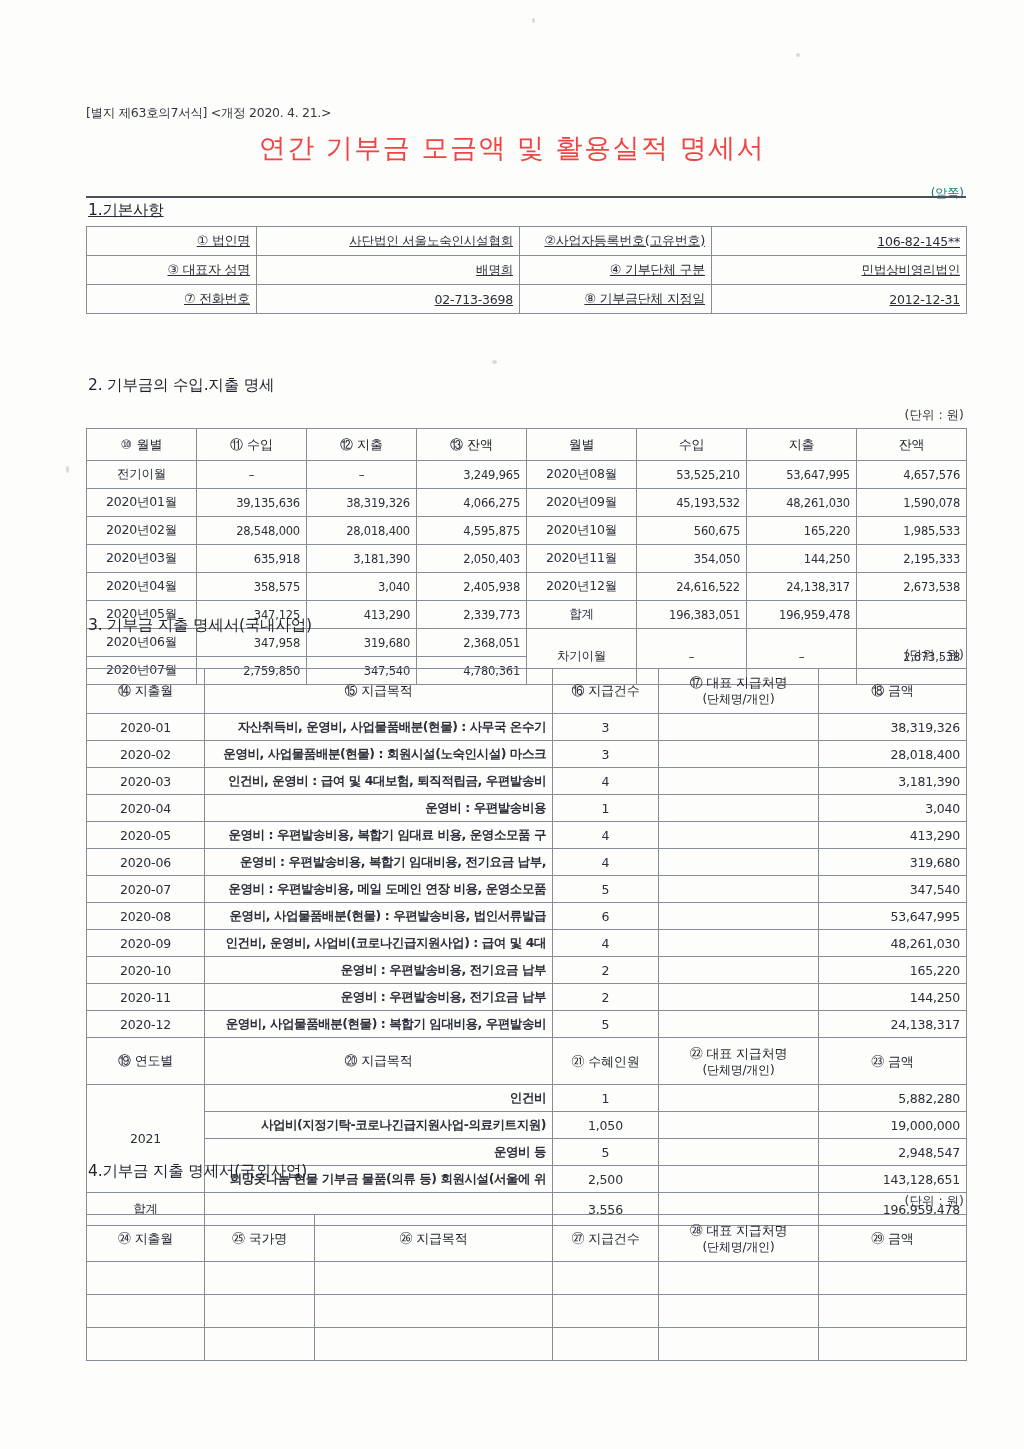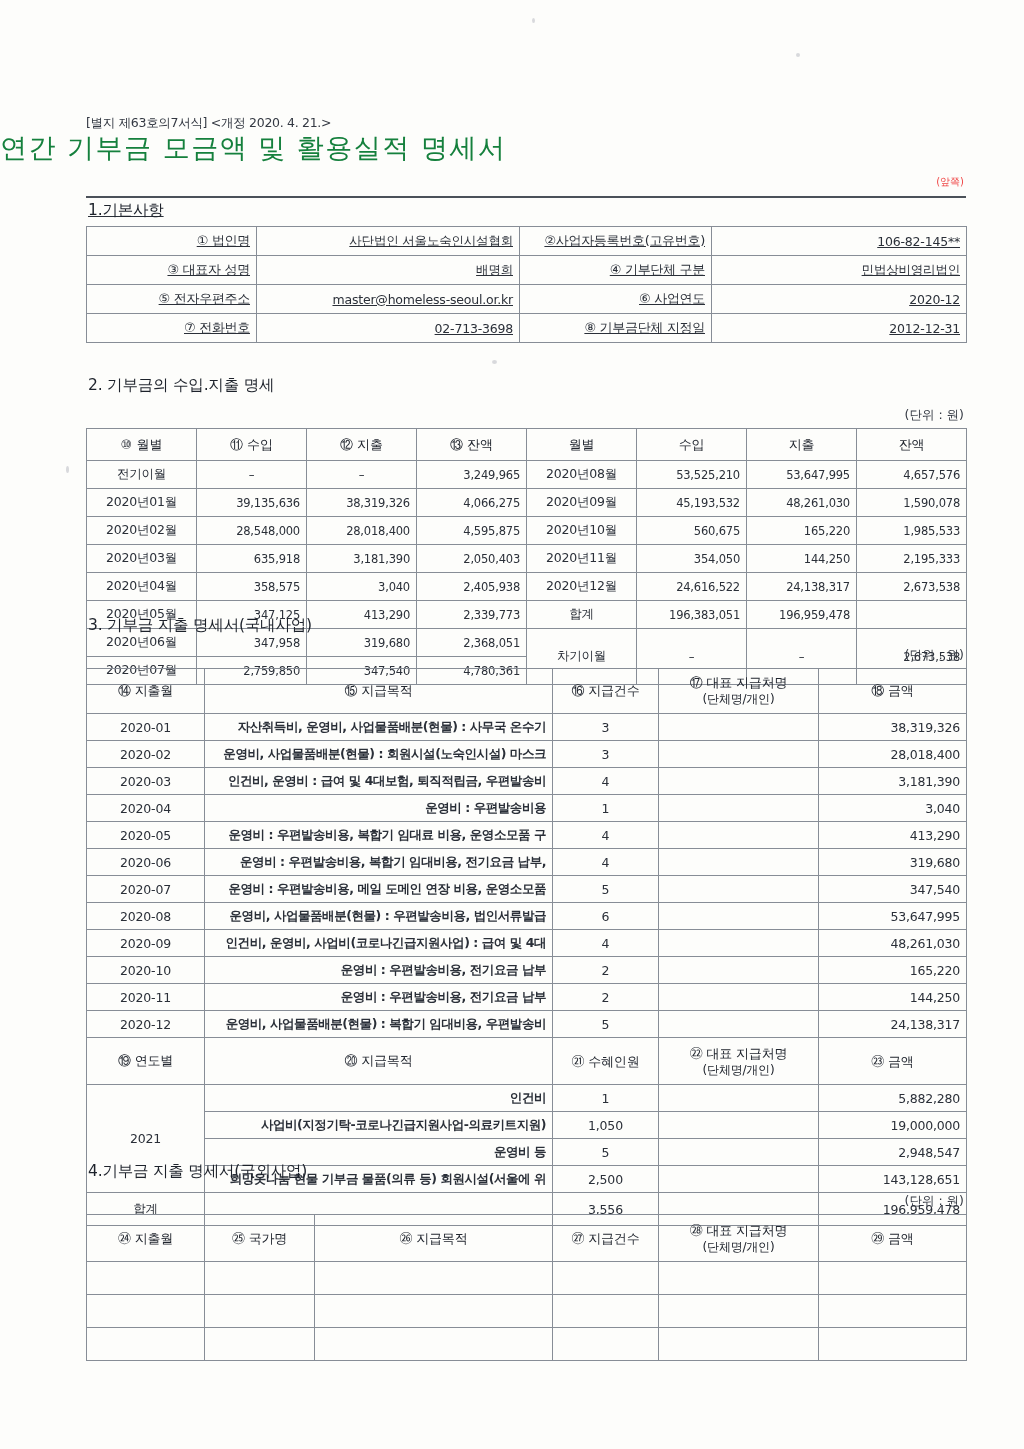--- a/index.html
+++ b/index.html
@@ -26,41 +26,42 @@
     position: absolute;
     left: 0; top: 0;
     width: 1024px;
     height: 1449px;
   }
 
   
   .form-no {
     position: absolute;
     left: 86px;
-    top: 115px;
+    top: 105px;
     font-size: 12.5px;
     letter-spacing: -0.3px;
     color: #333842;
   }
   .doc-title {
     position: absolute;
     left: 0;
     top: 130px;
     width: 1024px;
+    text-align: center;
     font-size: 27px;
     letter-spacing: 1.5px;
-    color: #15803d;
+    color: #ef4444;
     font-weight: 400;
   }
   .side-note {
     position: absolute;
     right: 60px;
-    top: 175px;
-    font-size: 10px;
-    color: #ef4444;
+    top: 185px;
+    font-size: 12px;
+    color: #0f766e;
   }
   .unit-note {
     text-align: right;
     font-size: 12.5px;
     color: #333842;
     padding-right: 2px;
     margin: 6px 0 4px 0;
   }
   .sec-title {
     font-size: 15.5px;
@@ -155,26 +156,20 @@
           <td class="l lbl">① 법인명</td>
           <td class="l val">사단법인  서울노숙인시설협회</td>
           <td class="l lbl">②사업자등록번호(고유번호)</td>
           <td class="l val">106-82-145**</td>
         </tr>
         <tr>
           <td class="l lbl">③ 대표자 성명</td>
           <td class="l val">배명희</td>
           <td class="l lbl">④ 기부단체 구분</td>
           <td class="l val">민법상비영리법인</td>
-        </tr>
-        <tr>
-          <td class="l lbl">⑤ 전자우편주소</td>
-          <td class="l val">master@homeless-seoul.or.kr</td>
-          <td class="l lbl">⑥ 사업연도</td>
-          <td class="l val">2020-12</td>
         </tr>
         <tr>
           <td class="l lbl">⑦ 전화번호</td>
           <td class="l val">02-713-3698</td>
           <td class="l lbl">⑧ 기부금단체 지정일</td>
           <td class="l val">2012-12-31</td>
         </tr>
       </tbody>
     </table>
   </div>

